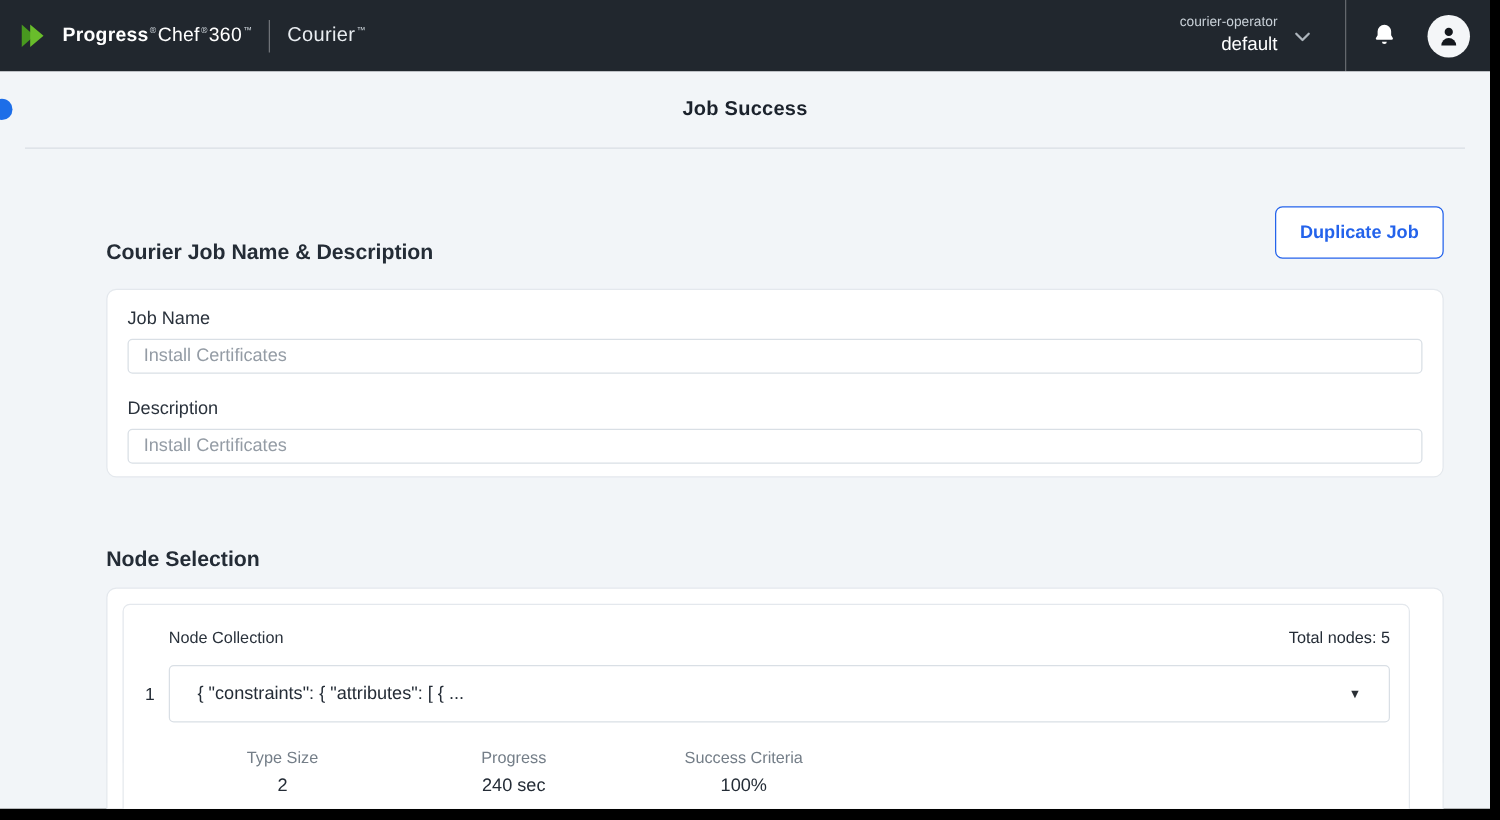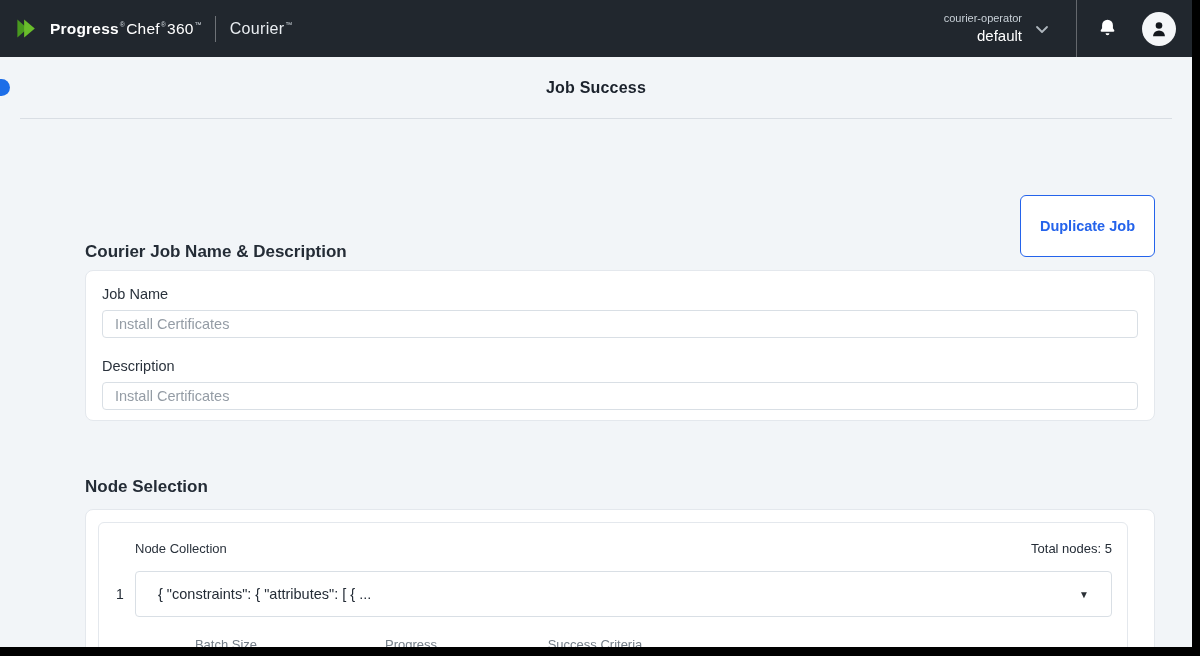--- a/index.html
+++ b/index.html
@@ -28,24 +28,24 @@
   
   .title-row { position:relative; padding-top:22px; }
   .page-title { text-align:center; font-size:16px; font-weight:700; color:#1b222c; letter-spacing:.2px; }
   .step-dot { position:absolute; left:-7px; top:22px; width:17px; height:17px; border-radius:50%; background:#1d6ee8; }
   .title-divider { height:1px; background:#d9dee4; margin:21px 20px 0 20px; }
 
   
   .main { margin-left:85px; width:1070px; }
   .row-heading { display:flex; justify-content:space-between; align-items:flex-end; margin-top:46px; }
   .section-heading { font-size:17px; font-weight:600; color:#242c36; }
-  .btn-duplicate { background:#fff; color:#2463eb; border:1px solid #2463eb; border-radius:6px; font-weight:700; font-size:14.5px; padding:22px 19px; margin-bottom:5px; font-family:inherit; cursor:pointer;margin-top:30px; }
+  .btn-duplicate { background:#fff; color:#2463eb; border:1px solid #2463eb; border-radius:6px; font-weight:700; font-size:14.5px; padding:12px 19px; margin-bottom:5px; font-family:inherit; cursor:pointer; }
 
   .card { background:#fff; border:1px solid #e4e8ed; border-radius:8px; }
-  .card1 { margin-top:8px; padding:15px 16px 10px; }
+  .card1 { margin-top:19px; padding:15px 16px 10px; }
   .field-label { font-size:14.5px; color:#2a323c; margin-bottom:8px; }
   .text-input { width:100%; height:28px; border:1px solid #d9dfe5; border-radius:4px; background:#fff; color:#949ca5; font-size:14.5px; padding:0 12px; font-family:inherit; outline:none; }
   .field + .field { margin-top:20px; }
 
   .node-heading { margin-top:56px; }
   .card2 { margin-top:12px; padding:12px 26px 13px 12px;text-align:center; }
   .inner-card { border:1px solid #e4e8ed; border-radius:6px; background:#fff; padding:18px 15px 22px 14px; }
   .nc-row { display:flex; justify-content:space-between; margin:0 0 15px 22px; font-size:13px; }
   .nc-label { color:#2a323c; }
   .nc-total { color:#242c36; }
@@ -142,21 +142,21 @@
         <div class="dd-row">
           <span class="row-index">1</span>
           <div class="dropdown">
             <span>{ "constraints": { "attributes": [ { ...</span>
             <span class="caret">▼</span>
           </div>
         </div>
 
         <div class="stats-row">
           <div class="stat">
-            <div class="stat-label">Batch Size</div>
+            <div class="stat-label">Type Size</div>
             <div class="stat-value">2</div>
           </div>
           <div class="stat">
             <div class="stat-label">Progress</div>
             <div class="stat-value">240 sec</div>
           </div>
           <div class="stat">
             <div class="stat-label">Success Criteria</div>
             <div class="stat-value">100%</div>
           </div>

